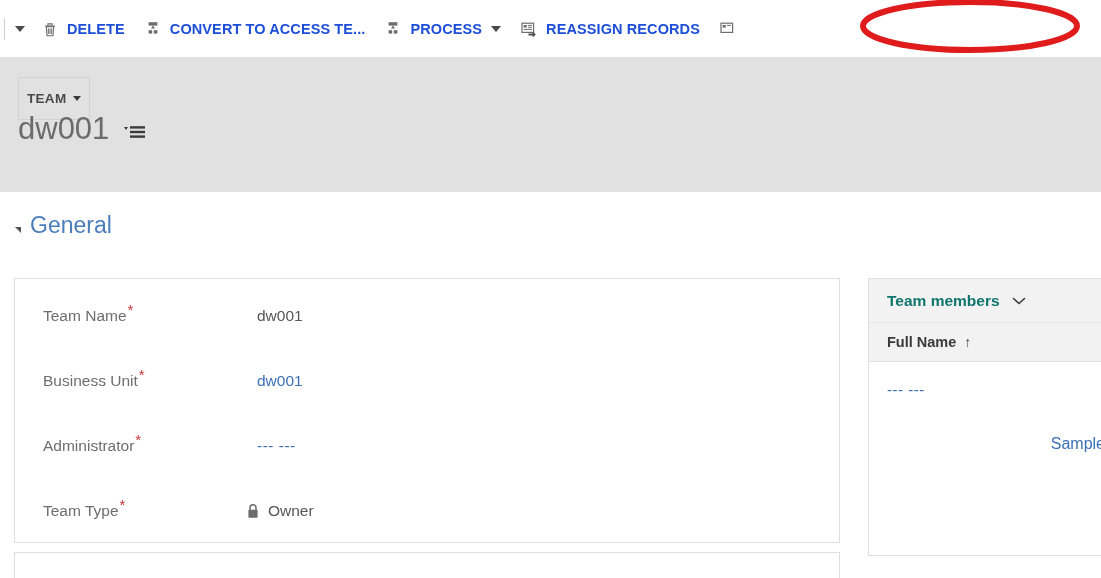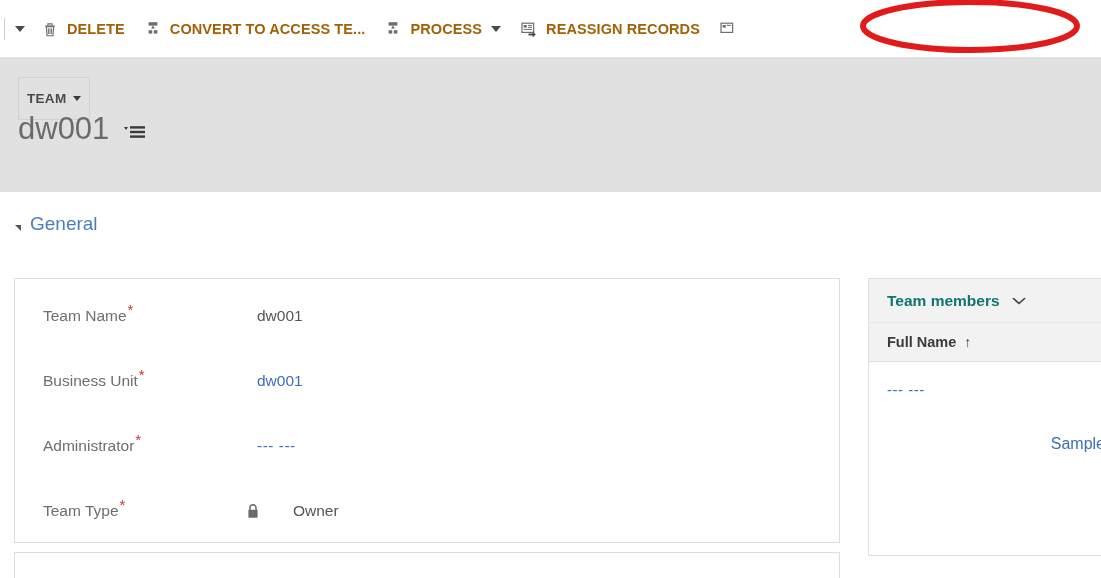--- a/index.html
+++ b/index.html
@@ -41,21 +41,21 @@
     height: 57px;
     padding: 0 9px;
     flex: 0 0 auto;
     cursor: pointer;
     user-select: none;
   }
   .cb-label {
     font-size: 14.5px;
     font-weight: bold;
     letter-spacing: .1px;
-    color: #a16207;
+    color: #1d4ed8;
     margin-left: 7px;
   }
   .cb-caret {
     width: 0; height: 0;
     border-left: 5px solid transparent;
     border-right: 5px solid transparent;
     border-top: 6px solid #4a4a4a;
     margin-left: 9px;
     flex: 0 0 auto;
   }
@@ -143,21 +143,21 @@
   }
   .section-collapse {
     width: 0; height: 0;
     border-top: 6px solid #555555;
     border-left: 6px solid transparent;
     margin-right: 9px;
     position: relative;
     top: 4px;
   }
   .section-title {
-    font-size: 19px;
+    font-size: 23px;
     color: #4a7ebb;
     font-weight: normal;
     line-height: 1;
   }
 
   
   .form-card {
     position: absolute;
     left: 14px; top: 86px;
     width: 826px;
@@ -445,21 +445,21 @@
       <span class="field-value link">dw001</span>
     </div>
 
     <div class="field-row" style="top:138px;">
       <span class="field-label"><span>Administrator</span><span class="req-star">*</span></span>
       <span class="field-value dashes">--- ---</span>
     </div>
 
     <div class="field-row" style="top:203px;">
       <span class="field-label"><span>Team Type</span><span class="req-star">*</span></span>
-      <span class="field-value" style="left:231px;gap:25px;">
+      <span class="field-value" style="left:231px;">
         <span class="lock-icon">
           <svg width="14" height="17" viewBox="0 0 14 17">
             <path d="M4 7 v-2.2 a3 3 0 0 1 6 0 v2.2" fill="none" stroke="#6b6b6b" stroke-width="1.5"></path>
             <rect x="2.4" y="6.8" width="9.2" height="8" rx="0.8" fill="#6b6b6b"></rect>
           </svg>
         </span>
         <span>Owner</span>
       </span>
     </div>
   </div>

